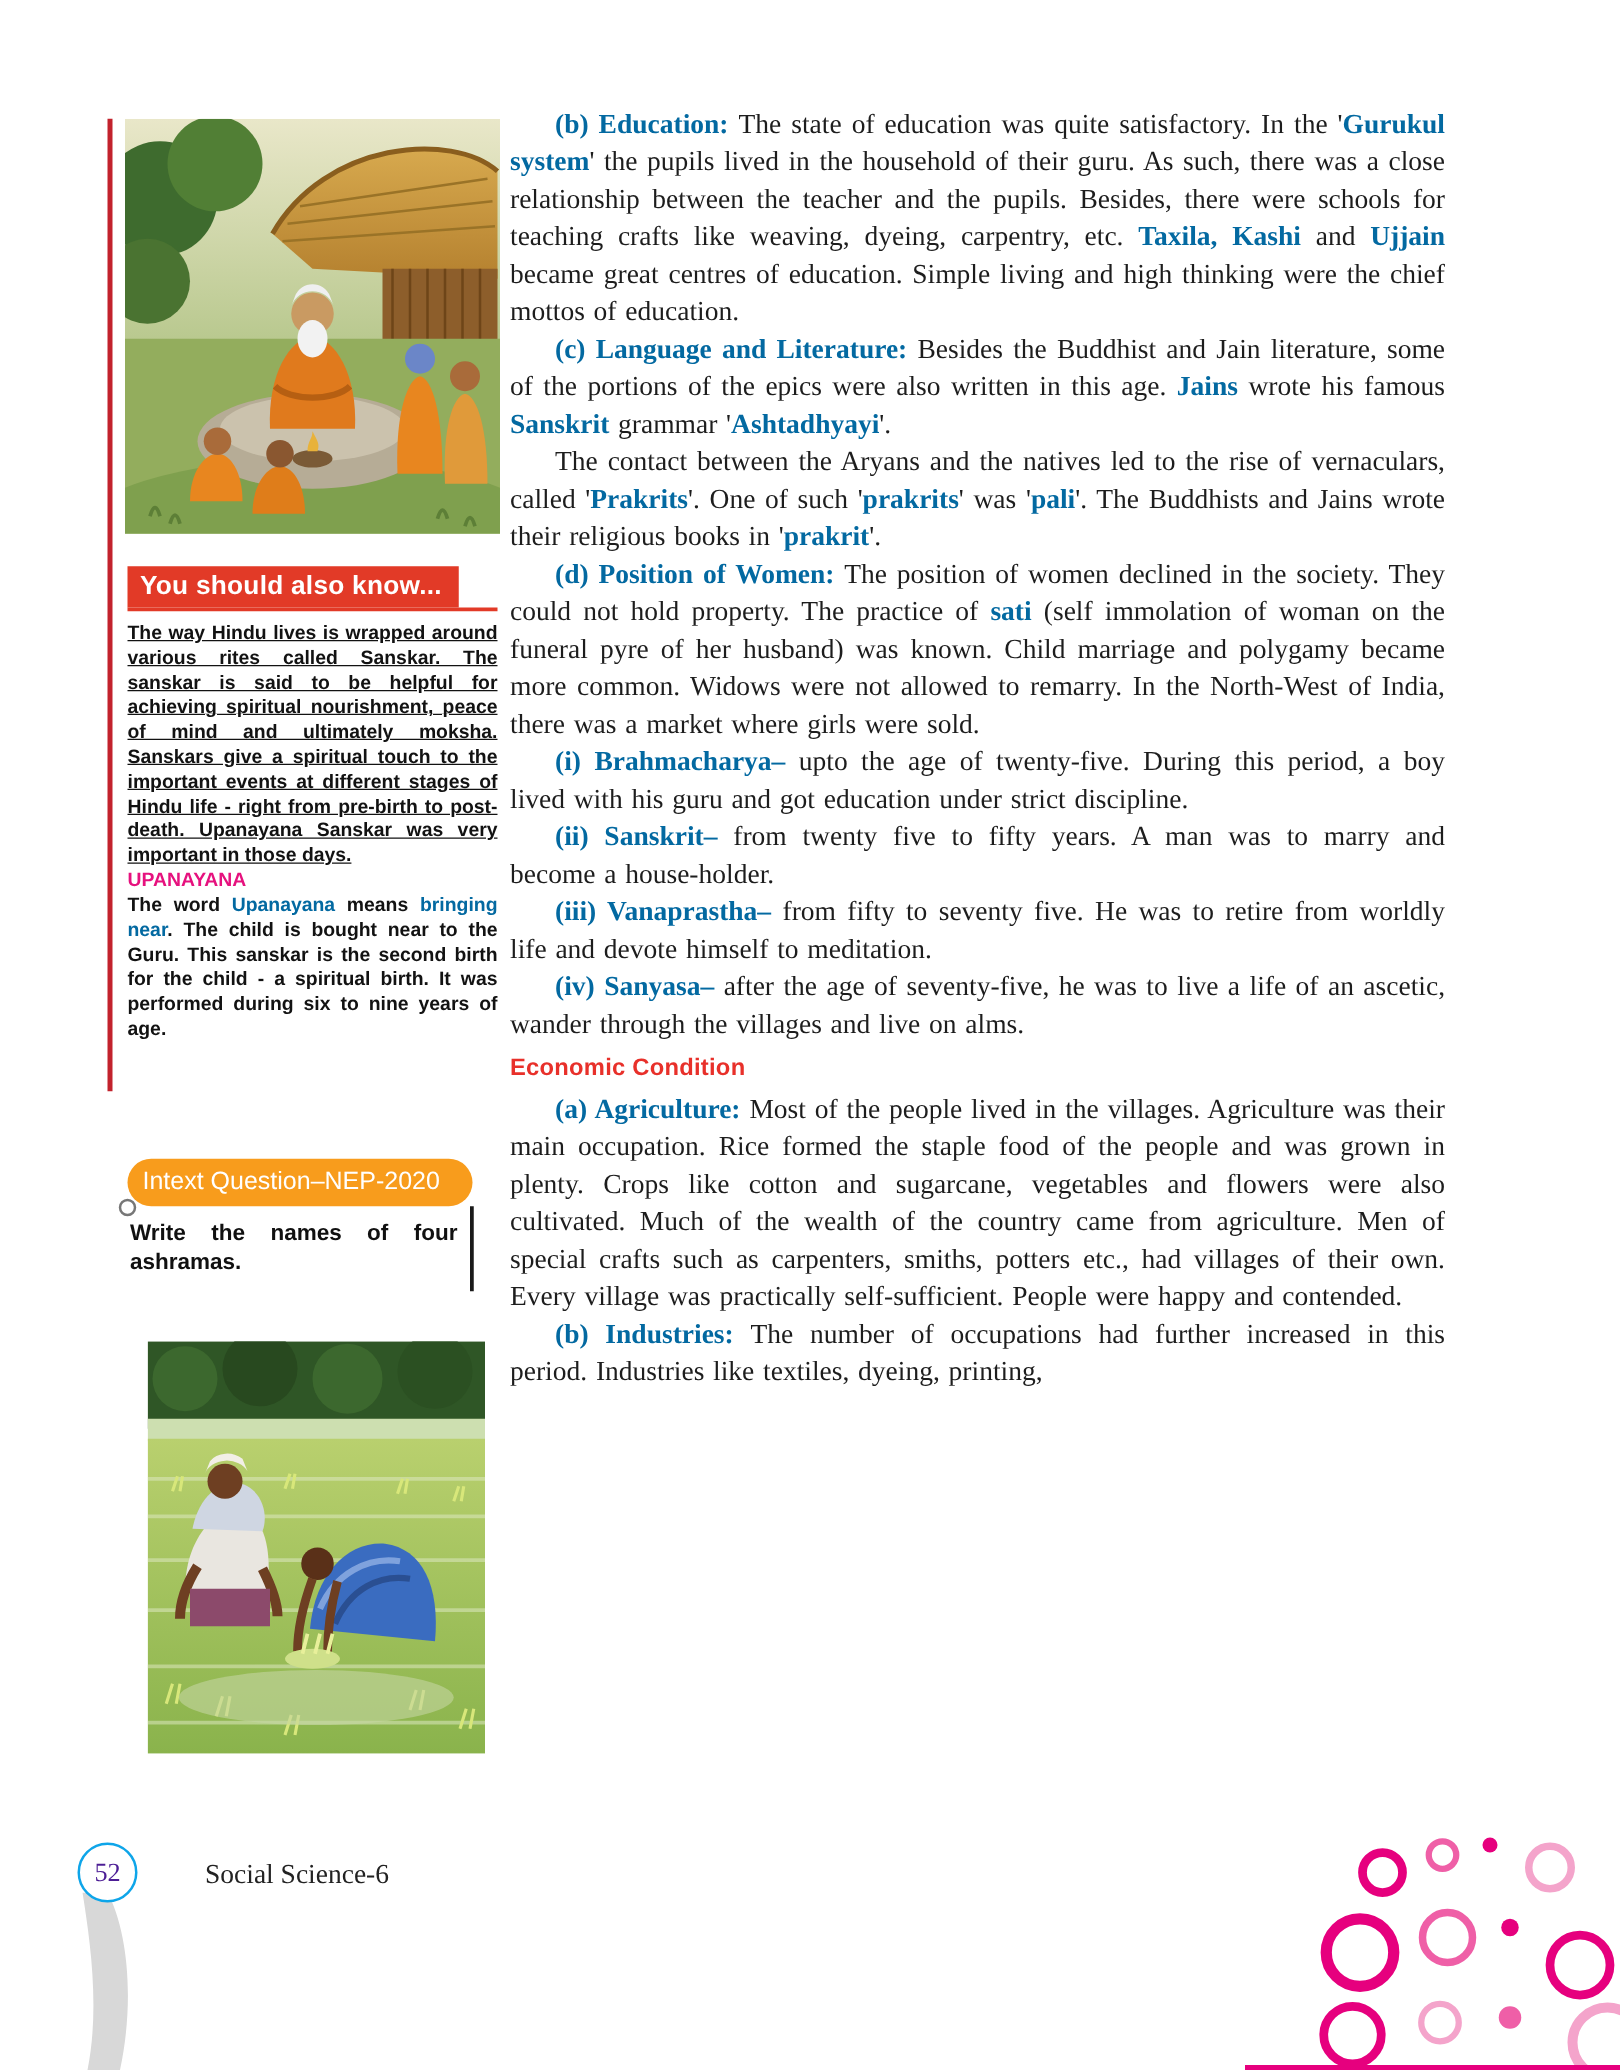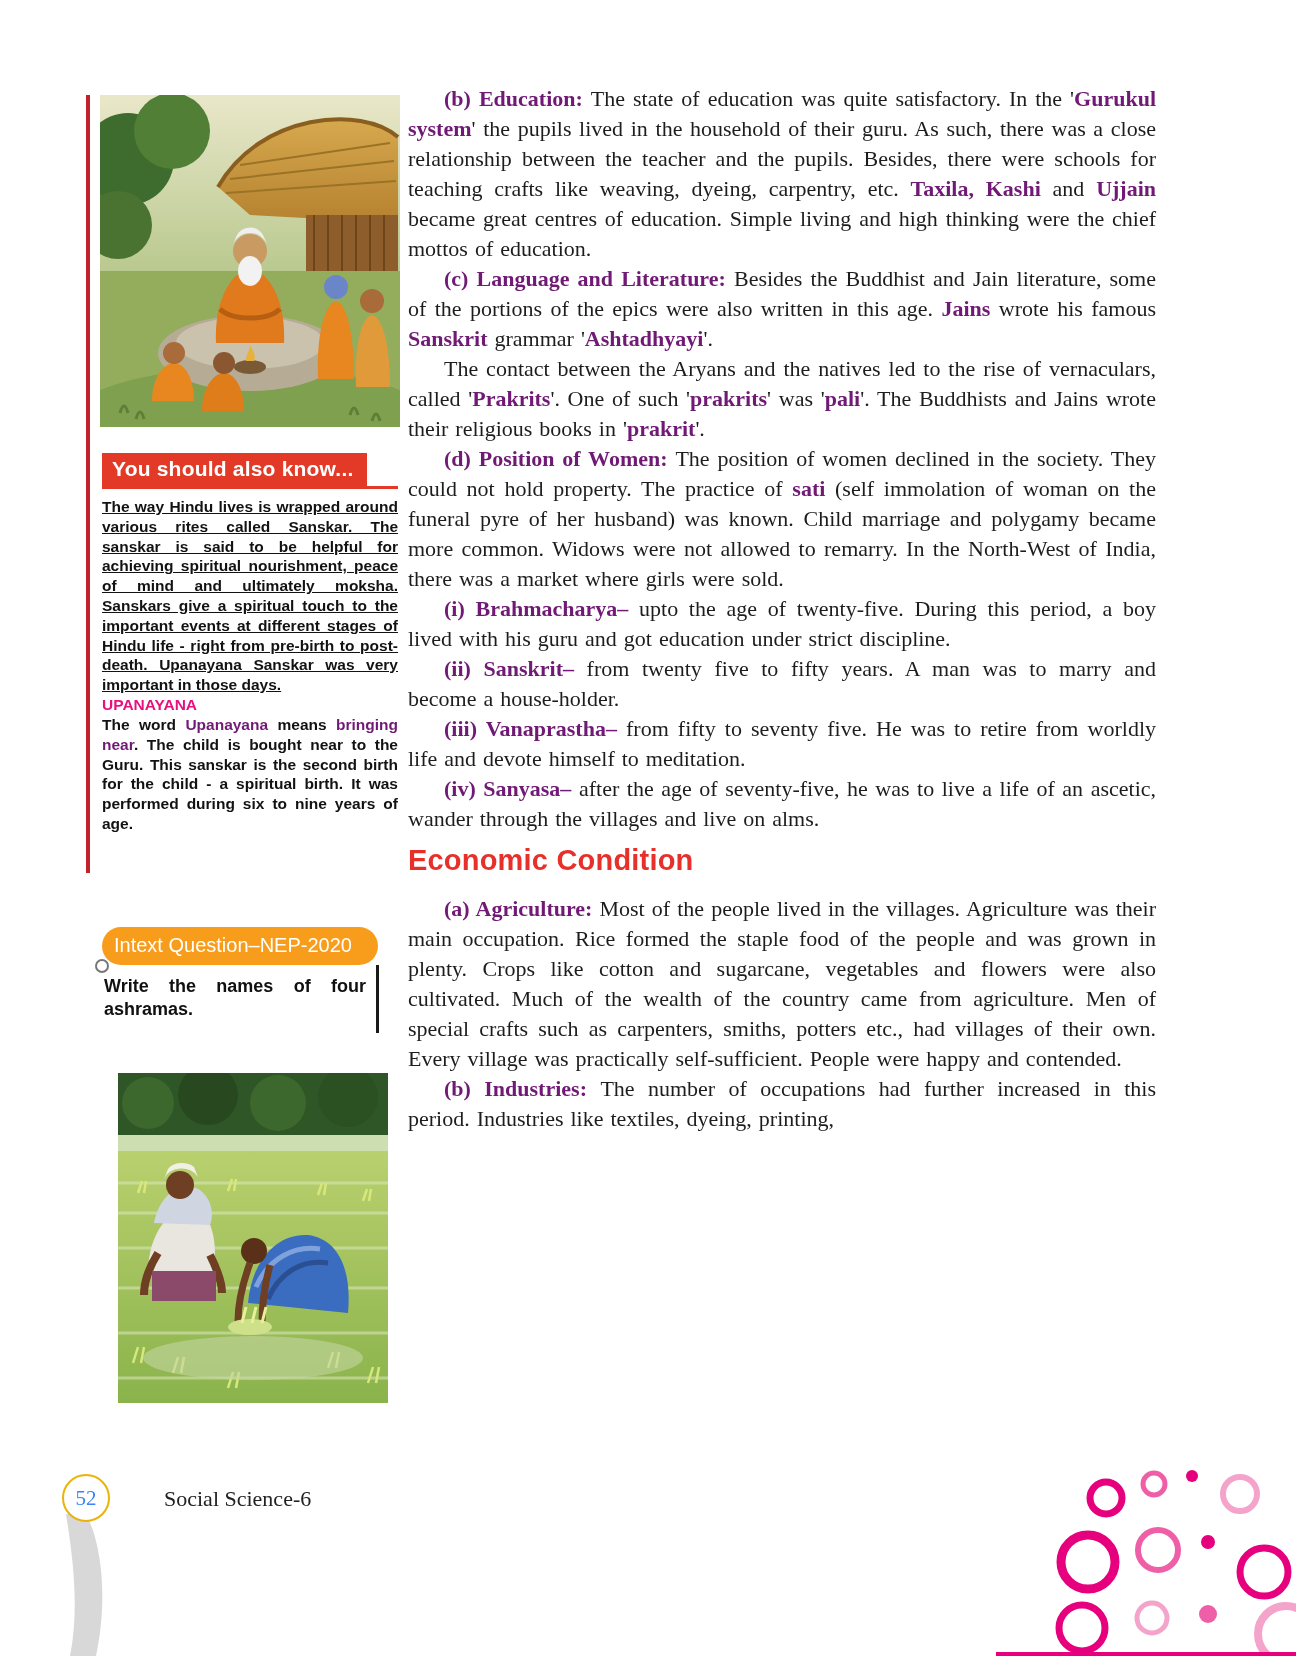--- a/index.html
+++ b/index.html
@@ -48,31 +48,31 @@
     border-right:3px solid #1a1a1a;padding:10px 10px 12px 2px;width:277px;box-sizing:border-box;
   }
   .rice-photo{position:absolute;left:18px;top:978px;width:270px;height:330px;overflow:hidden;}
 
   
   .main-col{position:absolute;left:408px;top:84px;width:748px;}
   .main-col p{
     margin:0;text-indent:36px;font-size:22px;line-height:30px;text-align:justify;
     word-spacing:1.5px;
   }
-  .pk{color:#701a75;font-weight:bold;}
+  .pk{color:#0369a1;font-weight:bold;}
   .economic-heading{
-    font-family:"Liberation Sans",sans-serif;font-weight:bold;font-size:29px;
-    color:#e8302a;margin:10px 0 17px 0;letter-spacing:.2px;
+    font-family:"Liberation Sans",sans-serif;font-weight:bold;font-size:19px;
+    color:#e8302a;margin:10px 0 6px 0;letter-spacing:.2px;
   }
 
   
   .page-badge{
     position:absolute;left:62px;top:1474px;width:44px;height:44px;border-radius:50%;
-    border:2px solid #eab308;background:#fff;display:flex;align-items:center;justify-content:center;
-    font-family:"Liberation Serif",serif;font-size:21px;color:#3b82f6;z-index:3;
+    border:2px solid #0ea5e9;background:#fff;display:flex;align-items:center;justify-content:center;
+    font-family:"Liberation Serif",serif;font-size:21px;color:#4c1d95;z-index:3;
   }
   .footer-title{
     position:absolute;left:132px;top:1486px;font-family:"Liberation Serif",serif;
     font-size:22px;color:#222;z-index:3;margin-left:32px;
   }
   .gray-swoosh{position:absolute;left:62px;top:1514px;width:70px;height:142px;z-index:1;}
   .deco-circles{position:absolute;right:0;bottom:0;width:300px;height:200px;z-index:1;}
 </style>
 </head>
 <body>

